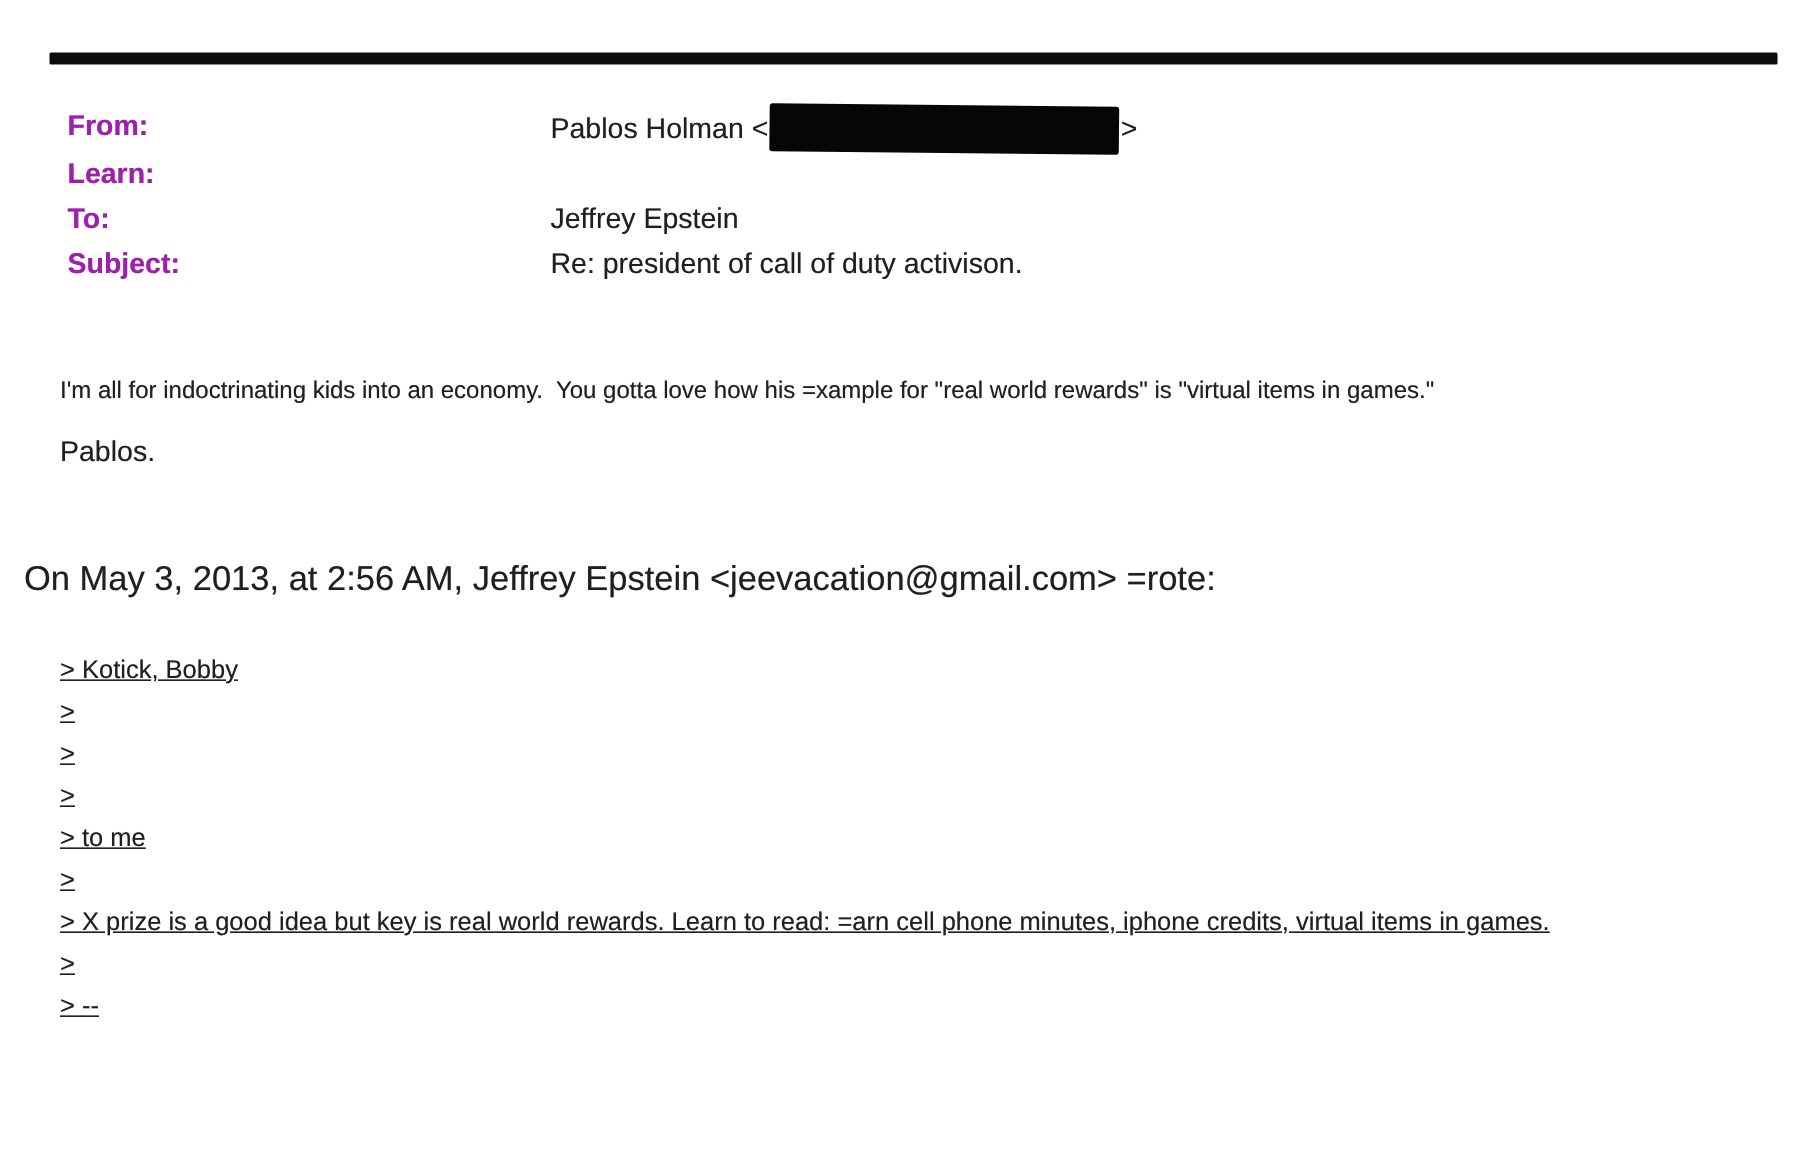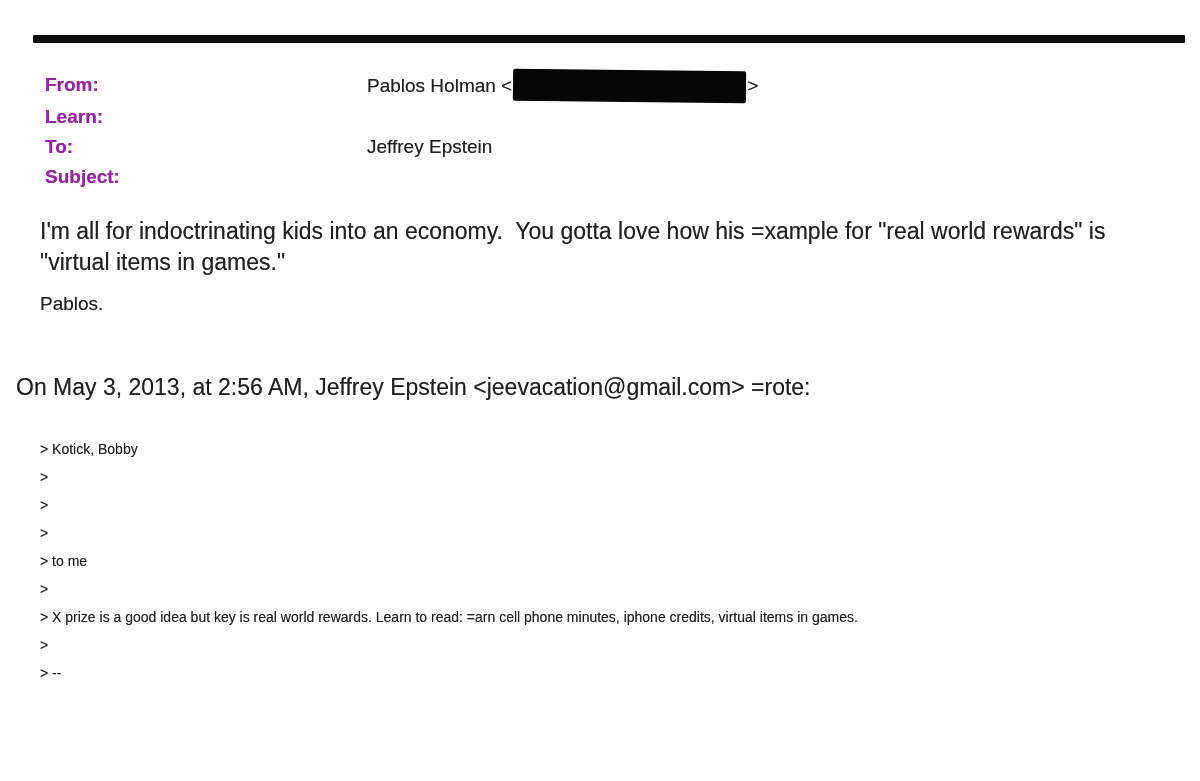--- a/index.html
+++ b/index.html
@@ -29,38 +29,39 @@
   .redaction {
     display: inline-block;
     width: 233px; height: 32px;
     background: #060606;
     border-radius: 2px;
     vertical-align: -10px;
     transform: rotate(0.6deg);
     margin: 0 1px;
   }
   .para {
-    margin: 24px 25px 0 40px;
-    font-size: 23px; line-height: 31px;
+    margin: 53px 25px 0 40px;
+    font-size: 16px; line-height: 31px;
     white-space: pre-wrap;
   }
   .sig {
     margin: 10px 25px 0 40px;
     font-size: 19px; line-height: 31px;
   }
   .attrib {
     margin: 53px 25px 0 16px;
     font-size: 23px; line-height: 31px;
     white-space: nowrap;
   }
   .quote { margin: 32px 25px 0 40px; }
   .qline {
-    font-size: 14px; line-height: 28px;
+    font-size: 17px; line-height: 28px;
     white-space: pre-wrap;
     min-height: 28px;
+    text-decoration: underline;
   }
 </style>
 </head>
 <body>
 
 <div class="page">
 
   <div class="top-rule"></div>
 
   <div class="header">
@@ -70,20 +71,21 @@
     </div>
     <div class="hrow">
       <div class="hlabel">Learn:</div>
     </div>
     <div class="hrow">
       <div class="hlabel">To:</div>
       <div class="hvalue">Jeffrey Epstein</div>
     </div>
     <div class="hrow">
       <div class="hlabel">Subject:</div>
+      <div class="hvalue">Re: president of call of duty activison.</div>
     </div>
   </div>
 
   <div class="para">I'm all for indoctrinating kids into an economy.  You gotta love how his =xample for "real world rewards" is "virtual items in games."</div>
 
   <div class="sig">Pablos.</div>
 
   <div class="attrib">On May 3, 2013, at 2:56 AM, Jeffrey Epstein &lt;jeevacation@gmail.com&gt; =rote:</div>
 
   <div class="quote">

